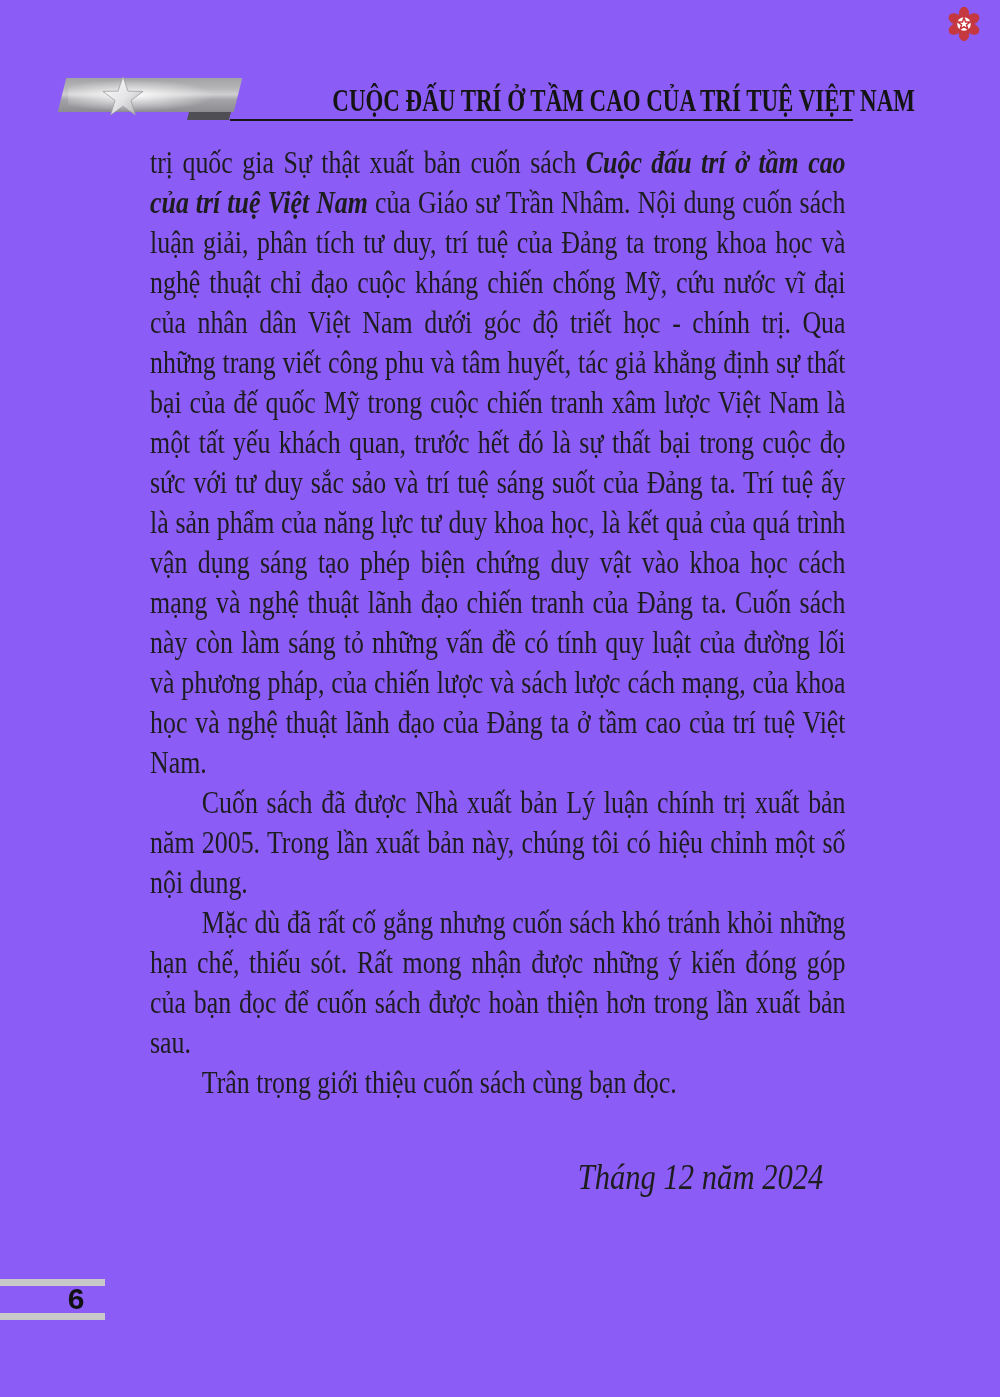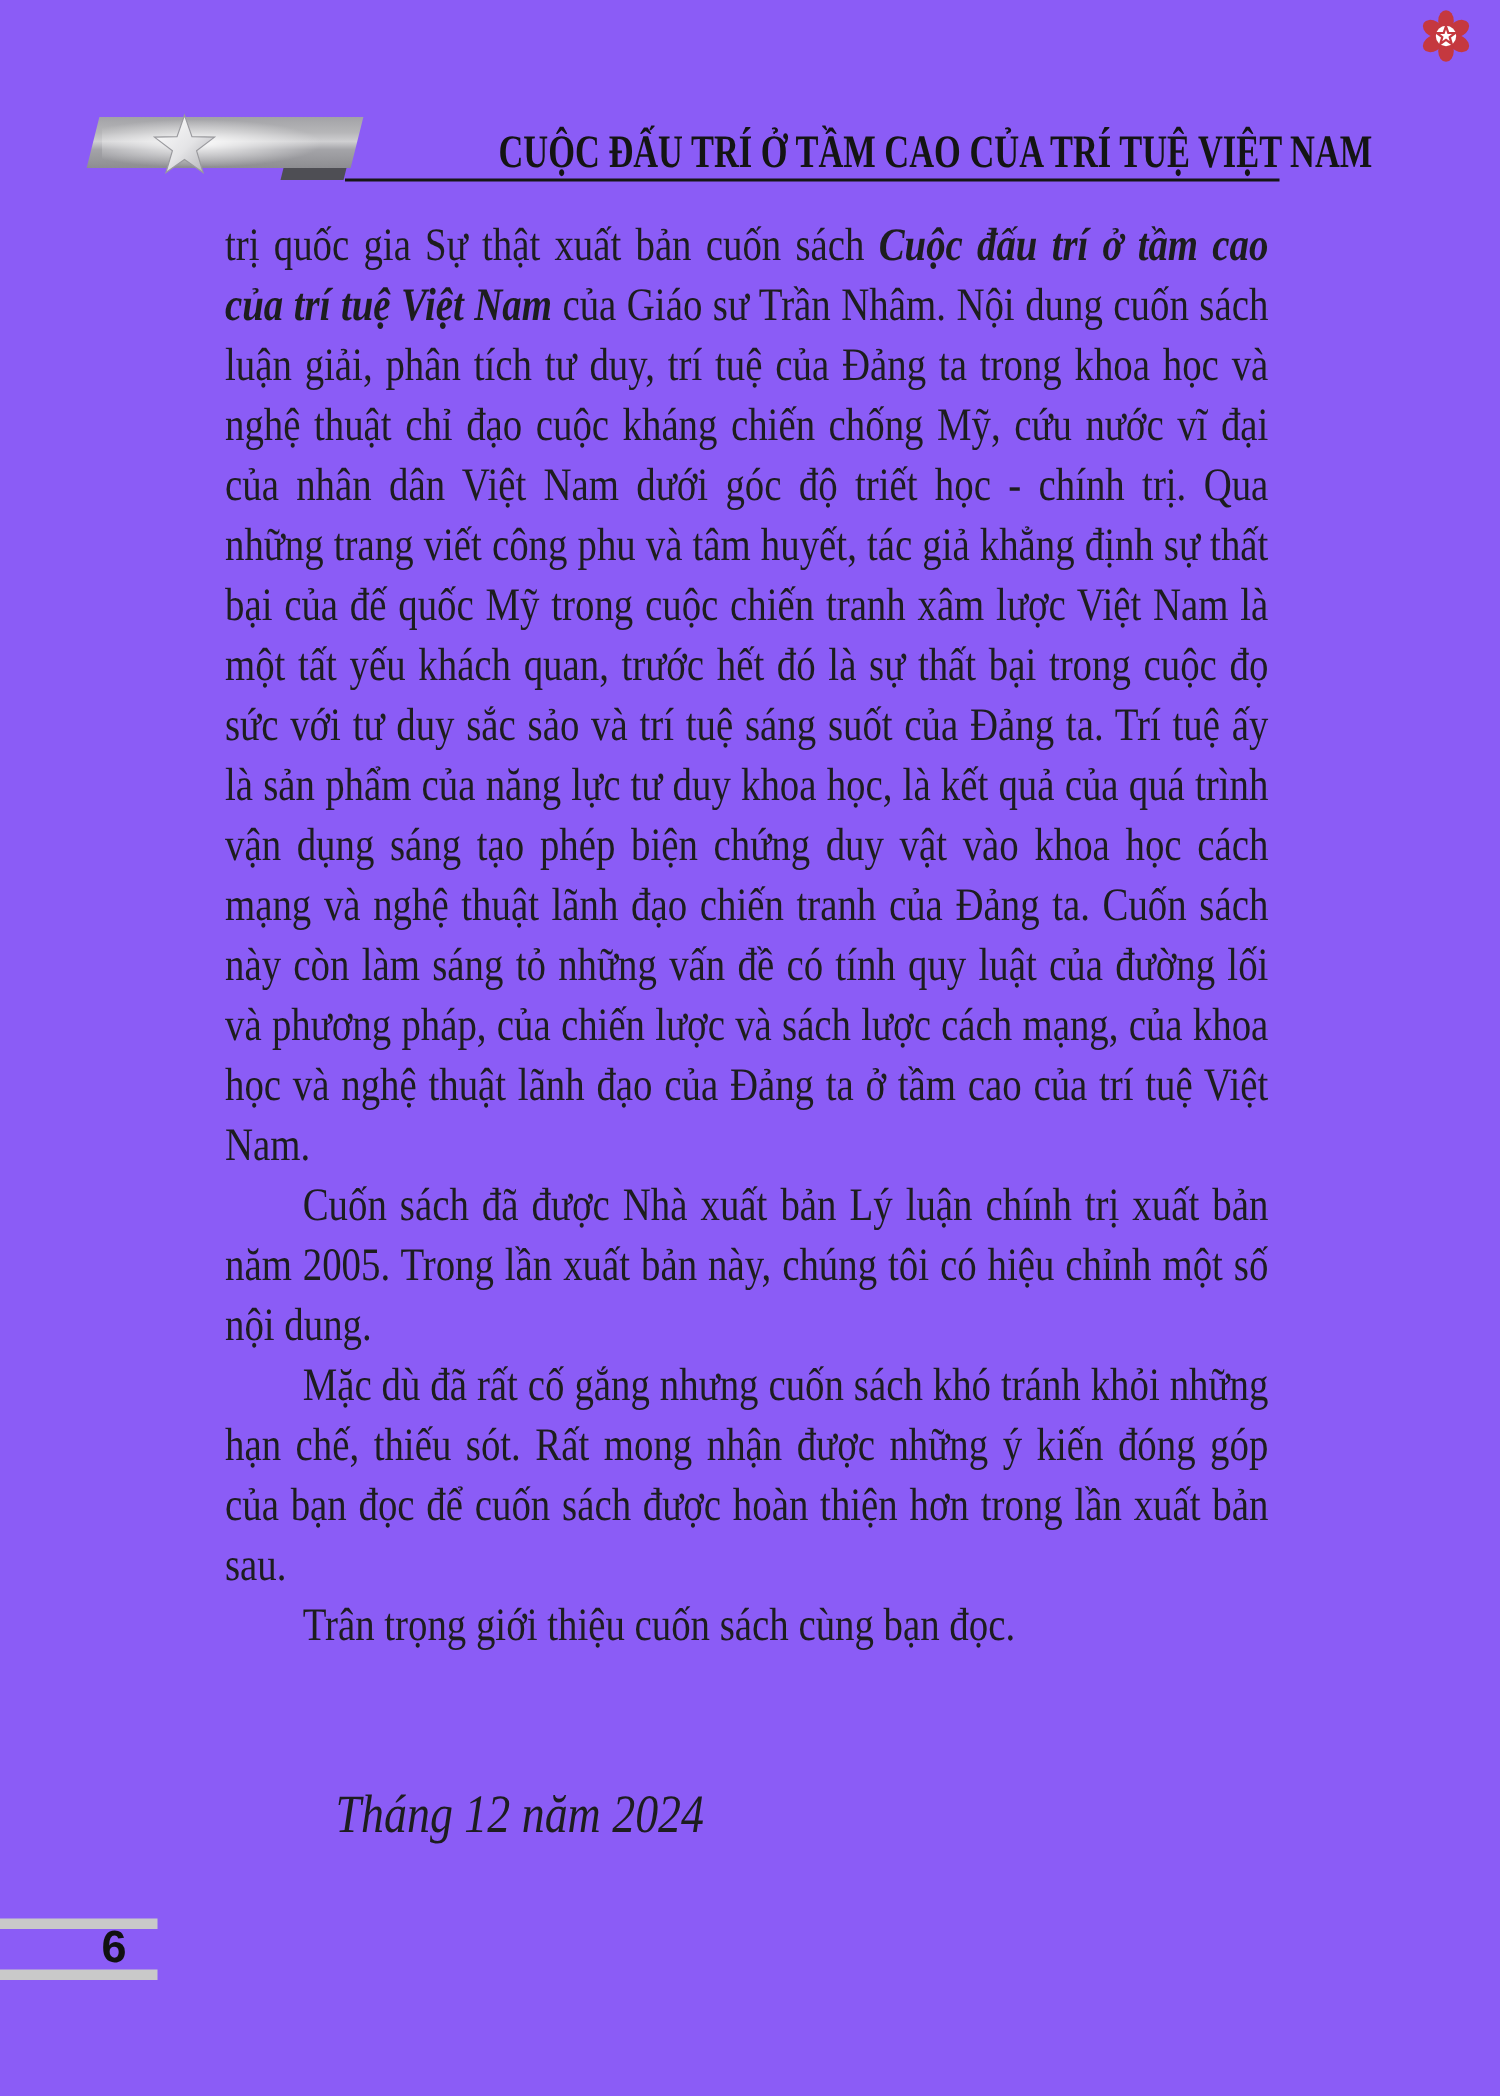--- a/index.html
+++ b/index.html
@@ -41,21 +41,21 @@
   .body-text {
     position: absolute; left: 150px; top: 143px; width: 833px; height: 1008px; overflow: hidden;
     transform: scaleX(0.835); transform-origin: top left;
     font-size: 31px; line-height: 40px; text-align: justify; color: #1d1d1f;
   }
   .body-text p { margin: 0; }
   .body-text p.ind { text-indent: 62px; }
   .seg-bi { font-weight: bold; font-style: italic; }
 
   
-  .signature { position: absolute; left: 150px; top: 1187px; width: 695px; padding-left: 52px; text-align: left; }
+  .signature { position: absolute; left: 150px; top: 1155px; width: 695px; padding-left: 52px; text-align: right; }
   .sig-date { font-style: italic; font-size: 36px; line-height: 44px; color: #1d1d1f; }
   .sig-date .sq { display: inline-block; transform: scaleX(0.85); white-space: nowrap; }
   .sig-pub { font-size: 33px; line-height: 40px; color: #1d1d1f; }
   .sig-pub .sq { display: inline-block; transform: scaleX(0.84); white-space: nowrap; }
 
   
   .footer-rule { position: absolute; left: 0; width: 105px; height: 7px; background: #c9c9c9; }
   .fr-top { top: 1279px; }
   .fr-bottom { top: 1313px; }
   .page-number {

